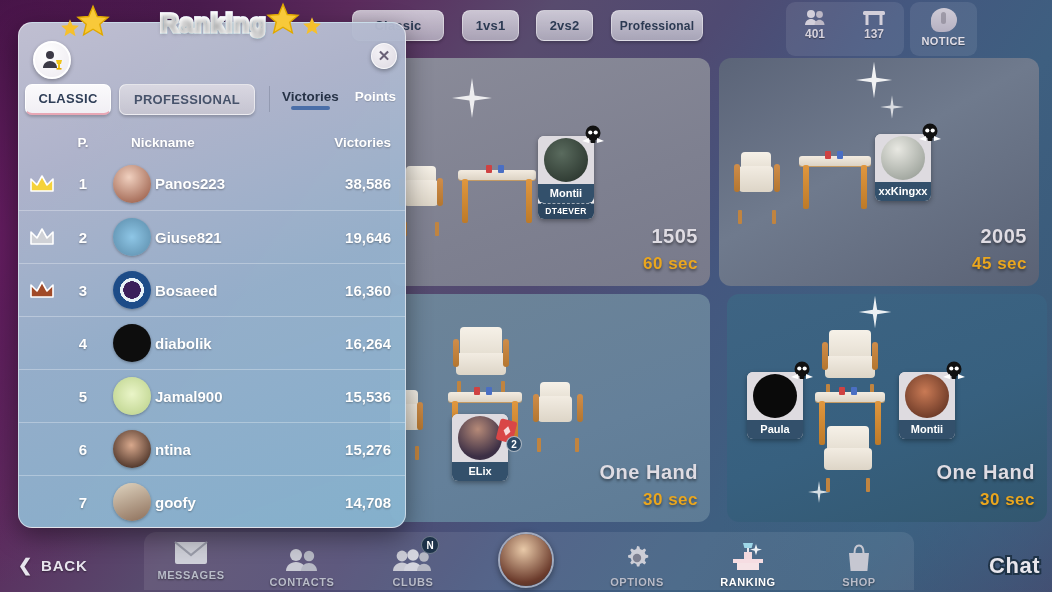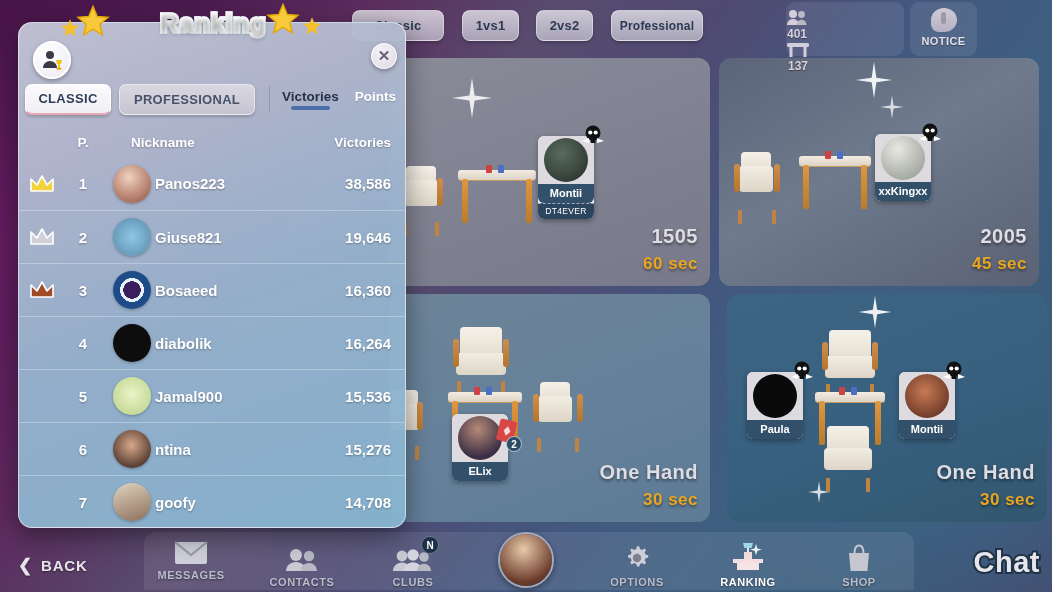--- a/index.html
+++ b/index.html
@@ -46,21 +46,20 @@
   #btn-1vs1     { left: 462px; width: 57px; }
   #btn-2vs2     { left: 536px; width: 57px; }
   #btn-pro      { left: 611px; width: 92px; font-size: 12px; }
 
   #counters {
     position: absolute; left: 786px; top: 2px; width: 118px; height: 54px;
     border-radius: 9px;
     background: rgba(255,255,255,.085);
     display: flex; align-items: flex-start; justify-content: space-around;
     padding-top: 7px;
-    flex-direction: column;
   }
   .counter { display: flex; flex-direction: column; align-items: center; }
   .counter .cnum {
     font-size: 12px; font-weight: bold; color: #d6d2dd; margin-top: 1px;
     text-shadow: 0 1px 1px rgba(0,0,0,.4);
   }
   .counter svg { display: block; }
 
   #notice-btn {
     position: absolute; left: 910px; top: 2px; width: 67px; height: 54px;
@@ -164,21 +163,21 @@
   }
   .plate .ava .pic {
     width: 44px; height: 44px; border-radius: 50%;
   }
   .plate .nm {
     background: #33506b; color:#fff; font-size:11px; font-weight:bold;
     text-align:center; padding:3px 2px 4px; border-radius:0 0 6px 6px;
     white-space:nowrap; overflow:hidden;
   }
   .plate .clubtag {
-    background:#2c4660; color:#fff; font-size:8.5px; font-weight:normal;
+    background:#2c4660; color:#fff; font-size:8.5px; font-weight:bold;
     text-align:center; padding:2px 3px 3px; border-radius:0 0 6px 6px;
     border-top:1px dashed rgba(255,255,255,.55);
     letter-spacing:.3px;
   }
   .skull {
     position:absolute; right:-12px; top:-12px; width:26px; height:22px;
   }
   .cardbadge {
     position:absolute; right:-11px; top:4px; width:24px; height:26px;
   }
@@ -339,21 +338,21 @@
   }
   #nav-avatar {
     position:absolute; left:498px; bottom:4px; width:56px; height:56px;
     border-radius:50%; border:2px solid rgba(255,255,255,.45);
     box-shadow:0 2px 6px rgba(0,0,0,.4); overflow:hidden; cursor:pointer;
   }
   #chat-btn {
     position:absolute; right:12px; bottom:13px; cursor:pointer;
   }
   #chat-label {
-    font-size:29px; font-weight:bold; color:#e8e6ec;
+    font-size:22px; font-weight:bold; color:#e8e6ec;
     -webkit-text-stroke: 4px #1f3347; paint-order: stroke fill;
     letter-spacing:.5px;
   }
 </style>
 </head>
 <body>
 
 <div id="app">
   <div id="bg-left-glow"></div>
   <div id="bg-right-glow"></div>

